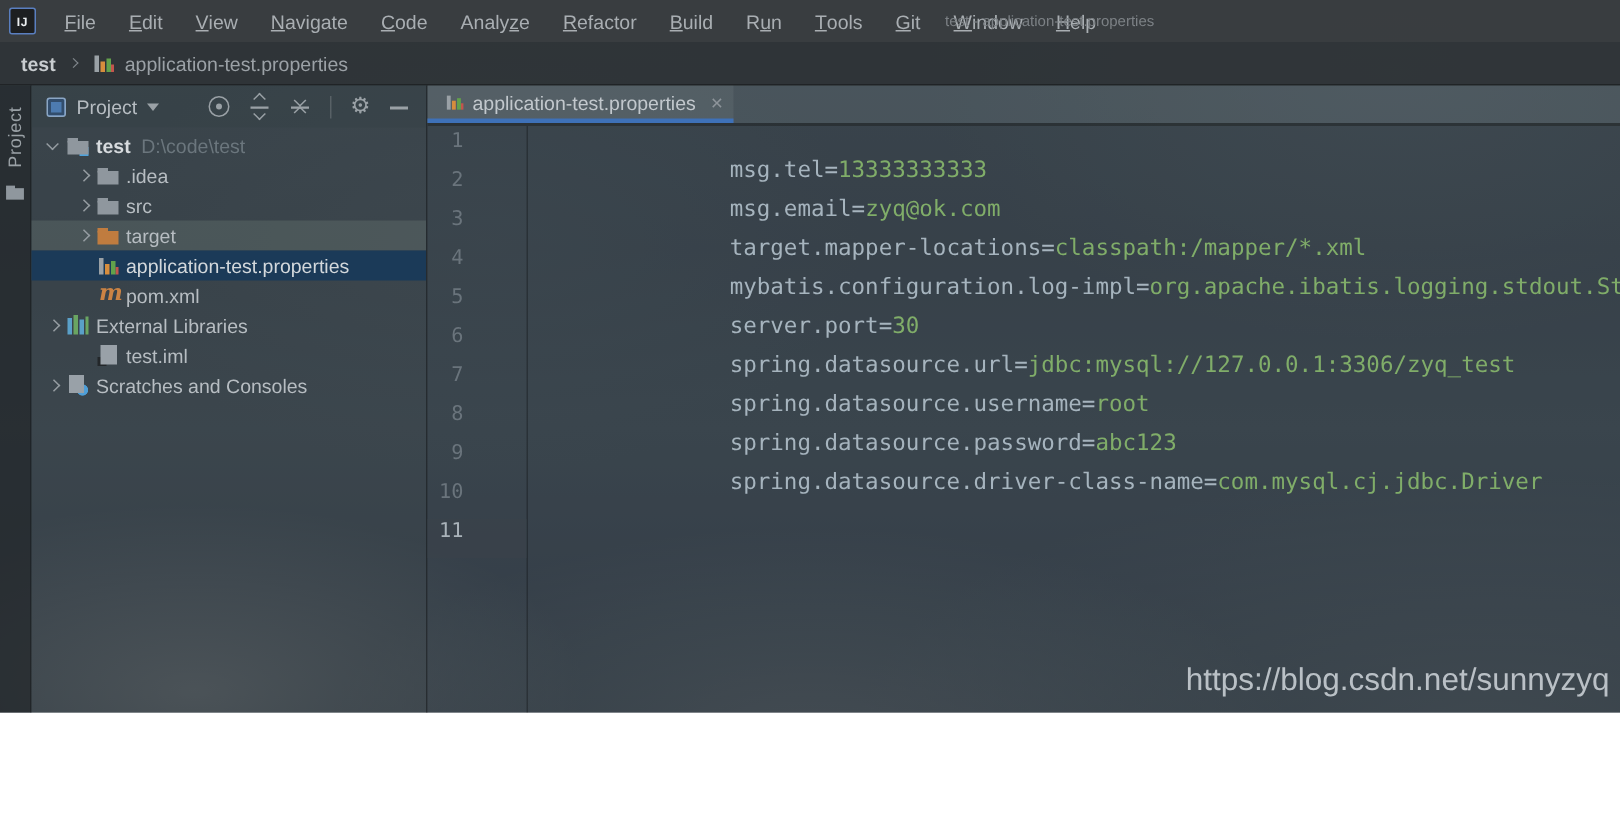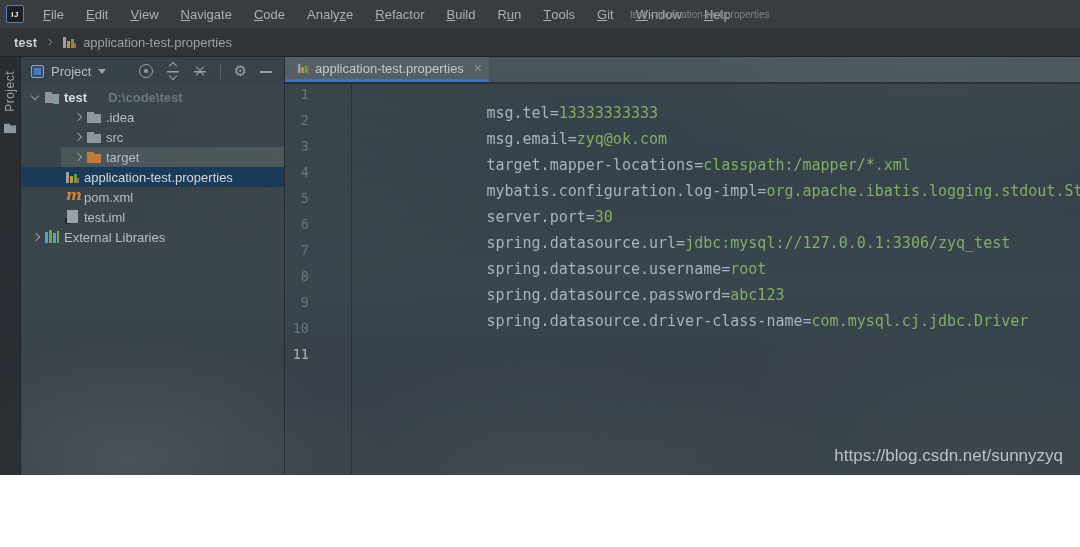--- a/index.html
+++ b/index.html
@@ -108,28 +108,28 @@
   .collapse-all-icon::after  { bottom:0px; border-left:1.5px solid #9aa1a6; border-top:1.5px solid #9aa1a6; transform:rotate(45deg); }
   .toolbar-separator { width:1px; height:15px; background:rgba(255,255,255,0.16); }
   .settings-gear-icon::before { content:"⚙"; font-size:15px; color:#9aa1a6; line-height:14px; }
   .hide-panel-icon { width:12px; height:13px; }
   .hide-panel-icon::before { content:''; position:absolute; top:6px; left:0; width:12px; height:2px; background:#9aa1a6; }
 
   
   .tree { padding-top:2px; }
   .tree-row { height:20px; display:flex; align-items:center; cursor:default; }
   .tree-row.indent-0 { padding-left:7px; }
-  .tree-row.indent-1 { padding-left:9px;margin-left:40px; }
+  .tree-row.indent-1 { padding-left:27px; }
   .tree-row.indent-2 { padding-left:27px; }
   .tree-row.selected { background:#1b3a58; }
   .tree-row.hovered  { background:rgba(113,127,122,0.32); }
   .tree-label { color:#b7bdc2; font-size:13px; margin-left:4px; white-space:pre; }
   .tree-label.bold { font-weight:bold; color:#d7dbde; }
   .tree-row.selected .tree-label { color:#d3d8dc; }
-  .tree-extra { color:#6b767d; font-size:13px; margin-left:21px; white-space:pre;font-weight:bold; }
+  .tree-extra { color:#6b767d; font-size:13px; margin-left:7px; white-space:pre; }
 
   
   .icon { display:inline-block; width:16px; height:16px; position:relative; flex:0 0 16px; }
   .icon.folder, .icon.folder-target, .icon.project-folder { background-repeat:no-repeat; }
   .icon.folder {
     background-image:linear-gradient(#8f979e,#8f979e),linear-gradient(#8f979e,#8f979e);
     background-position:1px 3px,1px 5px; background-size:7px 3px,14px 9px;
   }
   .icon.folder-target {
     background-image:linear-gradient(#c07c3f,#c07c3f),linear-gradient(#c07c3f,#c07c3f);
@@ -187,22 +187,22 @@
     color:#6a747c; font:13.5px "DejaVu Sans Mono", monospace;
   }
   .gutter-num.current { background:rgba(58,66,74,0.85); color:#aab3ba; }
   .code-rows { flex:1; padding:2px 0 0 8px; overflow:hidden; }
   .code-line { height:26px; line-height:26px; white-space:pre; font:15px "DejaVu Sans Mono", monospace; }
   .code-line .key { color:#a6b4be;text-align:right; }
   .code-line .val { color:#80ad69; }
 
   
   .watermark {
-    position:absolute; right:17px; bottom:9px;
-    color:rgba(214,220,224,0.82); font-size:17px;
+    position:absolute; right:7px; bottom:9px;
+    color:rgba(214,220,224,0.82); font-size:21px;
   }
 </style>
 </head>
 <body>
 
 <div class="app">
 
   <div class="menubar">
     <div class="logo">IJ</div>
     <div class="menu-items">
@@ -307,34 +307,40 @@
             <span class="tree-extra"></span>
           </div>
 
           <div class="tree-row indent-2">
             <span class="chev none"></span>
             <span class="icon maven"></span>
             <span class="tree-label">pom.xml</span>
             <span class="tree-extra"></span>
           </div>
 
+          <div class="tree-row indent-0">
+            <span class="chev right"></span>
+            <span class="icon libraries"></span>
+            <span class="tree-label">External Libraries</span>
+            <span class="tree-extra"></span>
+          </div>
+
           <div class="tree-row indent-2">
             <span class="chev none"></span>
             <span class="icon iml"></span>
             <span class="tree-label">test.iml</span>
             <span class="tree-extra"></span>
           </div>
 
           <div class="tree-row indent-0">
             <span class="chev right"></span>
-            <span class="icon libraries"></span>
-            <span class="tree-label">External Libraries</span>
-            <span class="tree-extra"></span>
-          </div>
-
+            <span class="icon scratches"></span>
+            <span class="tree-label">Scratches and Consoles</span>
+            <span class="tree-extra"></span>
+          </div>
         </div>
     </div>
 
     <div class="editor-col">
       <div class="tab-bar">
         <div class="tab">
           <span class="icon properties"></span>
           <span class="tab-label">application-test.properties</span>
           <span class="tab-close">×</span>
         </div>

